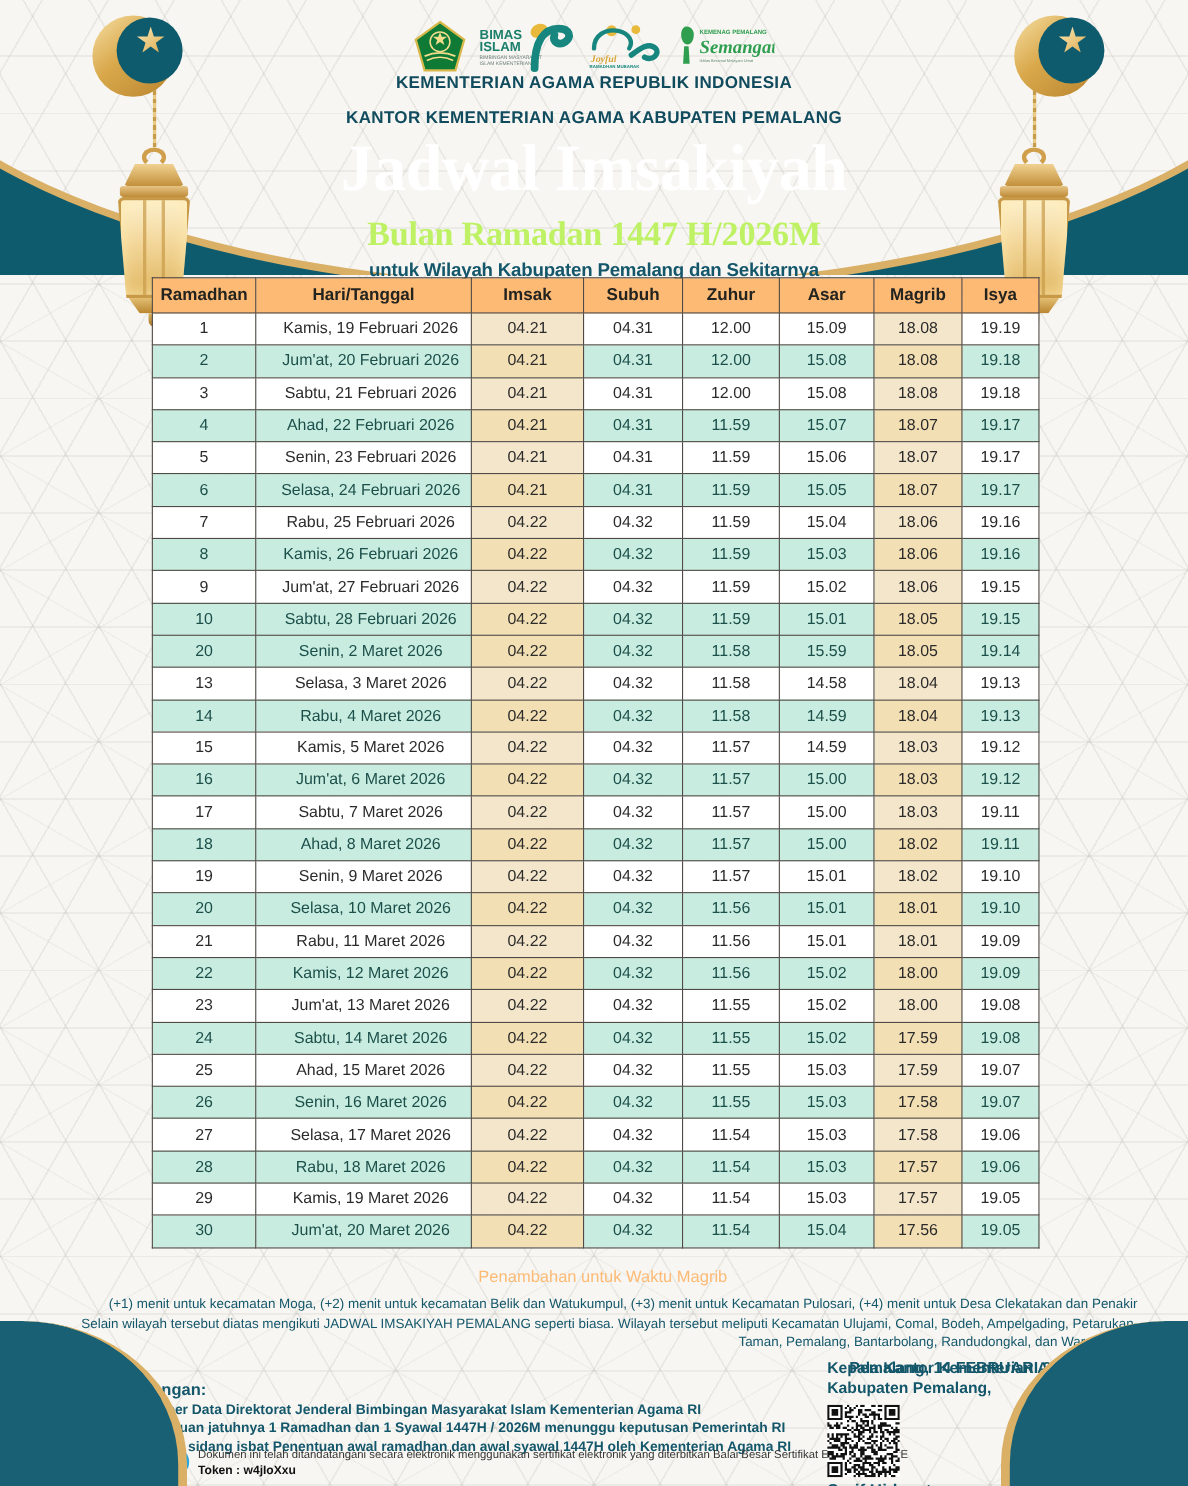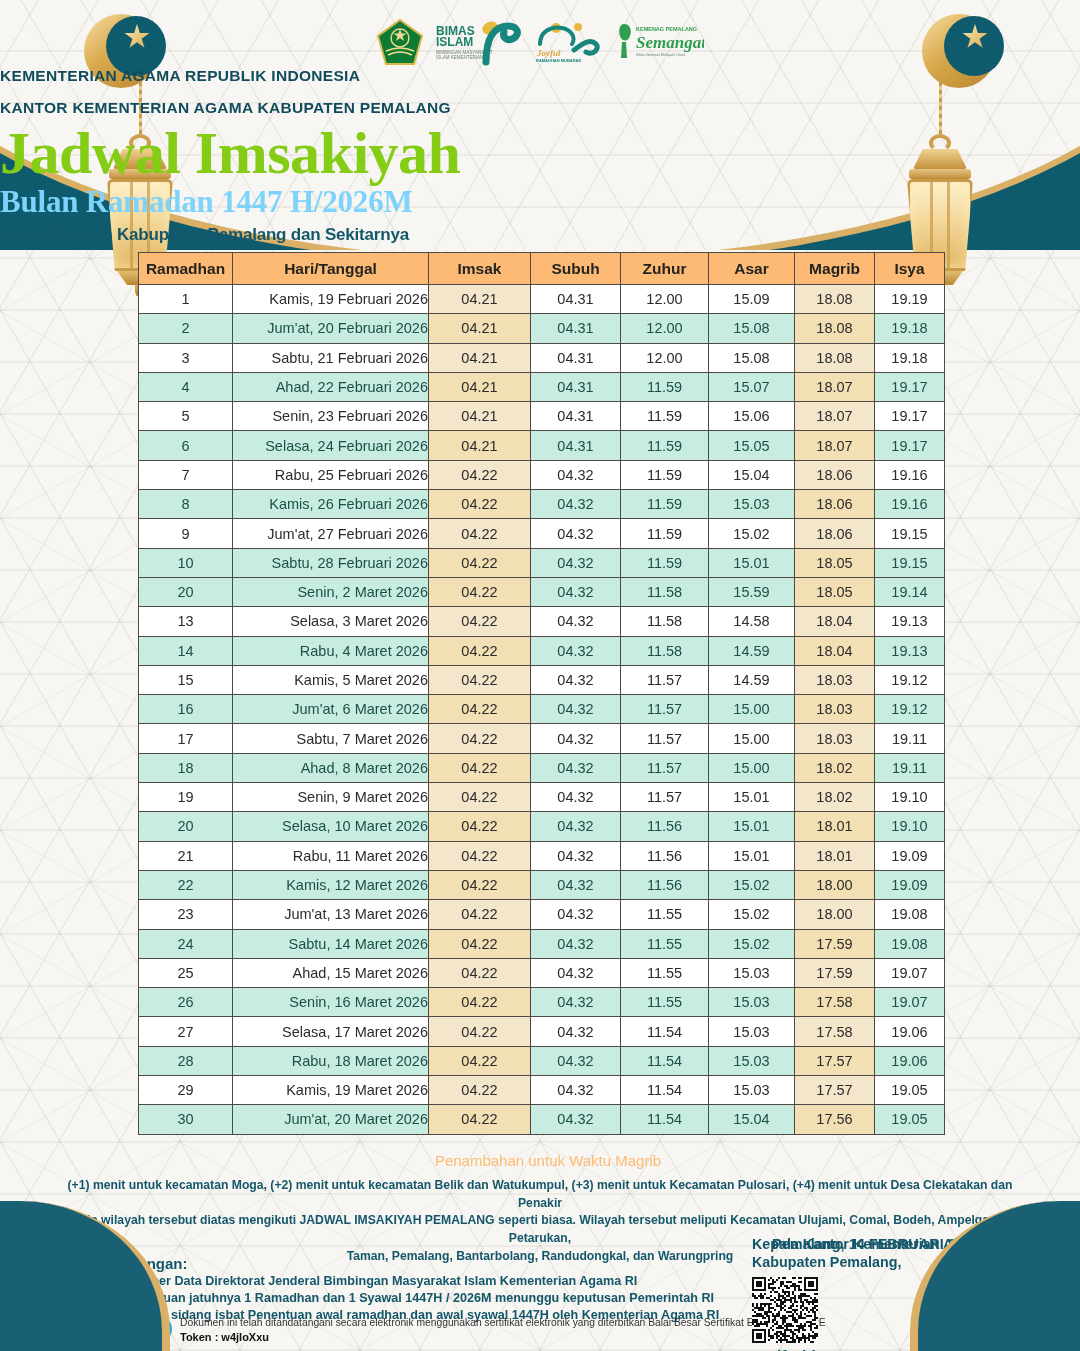--- a/index.html
+++ b/index.html
@@ -86,65 +86,65 @@
      border:3px solid #c89a47; border-radius:6px;
      box-shadow: inset 0 0 16px rgba(255,236,176,.95), 0 0 22px rgba(246,214,140,.55);
      position:relative; clip-path: polygon(0 0,100% 0,88% 100%,12% 100%);}
   .lantern .body::before{content:"";position:absolute;left:20px;top:0;bottom:0;width:3px;background:rgba(200,154,71,.7);}
   .lantern .body::after{content:"";position:absolute;right:20px;top:0;bottom:0;width:3px;background:rgba(200,154,71,.7);}
   .lantern .base2{ width:46px;height:14px;margin:0 auto;background:linear-gradient(180deg,#e2bd72,#b9862f);
      clip-path: polygon(0 0,100% 0,78% 100%,22% 100%); border-radius:0 0 4px 4px;}
   .lantern .tip{ width:10px;height:12px;margin:0 auto;background:linear-gradient(180deg,#d8ae5e,#a9762a);border-radius:0 0 50% 50%;}
 
   
-  .header { position:absolute; left:0; right:0; top:0; height:250px; text-align:left; }
+  .header { position:absolute; left:0; right:0; top:0; height:250px; text-align:center; }
   .logos { display:flex; justify-content:center; align-items:center; gap:10px; height:58px; padding-top:26px; }
   .logo { height:50px; display:flex; align-items:center; }
   .logo svg { display:block; }
   .ministry-line {
     font-size:15.5px; font-weight:bold; color:#114c5e; letter-spacing:.3px;
     line-height:1.32; margin-top:8px;
   }
   .main-title {
     font-family:"Liberation Serif", serif;
-    font-size:60px; font-weight:bold; color:#84cc16;
+    font-size:60px; font-weight:bold; color:#ffffff;
     line-height:1; margin-top:4px; letter-spacing:-.5px;
   }
   .sub-title {
     font-family:"Liberation Serif", serif;
-    font-size:31px; font-weight:bold; color:#7dd3fc; margin-top:1px; letter-spacing:-.2px;
+    font-size:31px; font-weight:bold; color:#bef264; margin-top:12px; letter-spacing:-.2px;
   }
   .sub-title2 { font-size:17px; font-weight:bold; color:#14576b; margin-top:5px; letter-spacing:-.2px;}
 
   
   .table-wrap { position:absolute; left:138px; top:252px; width:806px; }
   table { border-collapse:collapse; width:100%; table-layout:fixed; }
   th, td {
     border:1.4px solid #4f4a45;
     text-align:center;
     font-size:14.5px; color:#2b2b2b;
     height:29.3px; padding:0;
   }
   thead th {
     background:#fdba74; color:#23231f; font-weight:bold; font-size:15.5px; height:32px;
   }
-  td.col-date { text-align:right; padding-left:13px; }
+  td.col-date { text-align:center; padding-left:13px; }
   tr.odd td { background:#ffffff; }
   tr.even td { background:#c8ede0; color:#1c4f4a; }
   tr.odd td.col-imsak, tr.odd td.col-magrib { background:#f4e6cb; }
   tr.even td.col-imsak, tr.even td.col-magrib { background:#f3dfb4; color:#2b2b2b; }
 
   
   .magrib-head {
     position:absolute; left:16px; right:0; top:1152px; text-align:center;
     font-size:15px; font-weight:normal; color:#fdba74;
   }
   .magrib-notes {
-    position:absolute; left:46px; right:46px; top:1177px; text-align:center;
-    font-size:12.2px; font-weight:bold; color:#14576b; line-height:1.45;
+    position:absolute; left:46px; right:46px; top:1177px; text-align:right;
+    font-size:12.2px; font-weight:normal; color:#14576b; line-height:1.45;
   }
   .place-date {
     position:absolute; right:100px; top:1236px;
     font-size:14.5px; font-weight:bold; color:#14576b;
   }
   .keterangan { position:absolute; left:100px; top:1255px; width:620px; }
   .ket-title { font-size:15px; font-weight:bold; color:#14576b; margin-bottom:1px;}
   .ket-list { list-style:none; counter-reset:k; }
   .ket-list li {
     font-size:12.6px; font-weight:bold; color:#14576b; line-height:1.3;

